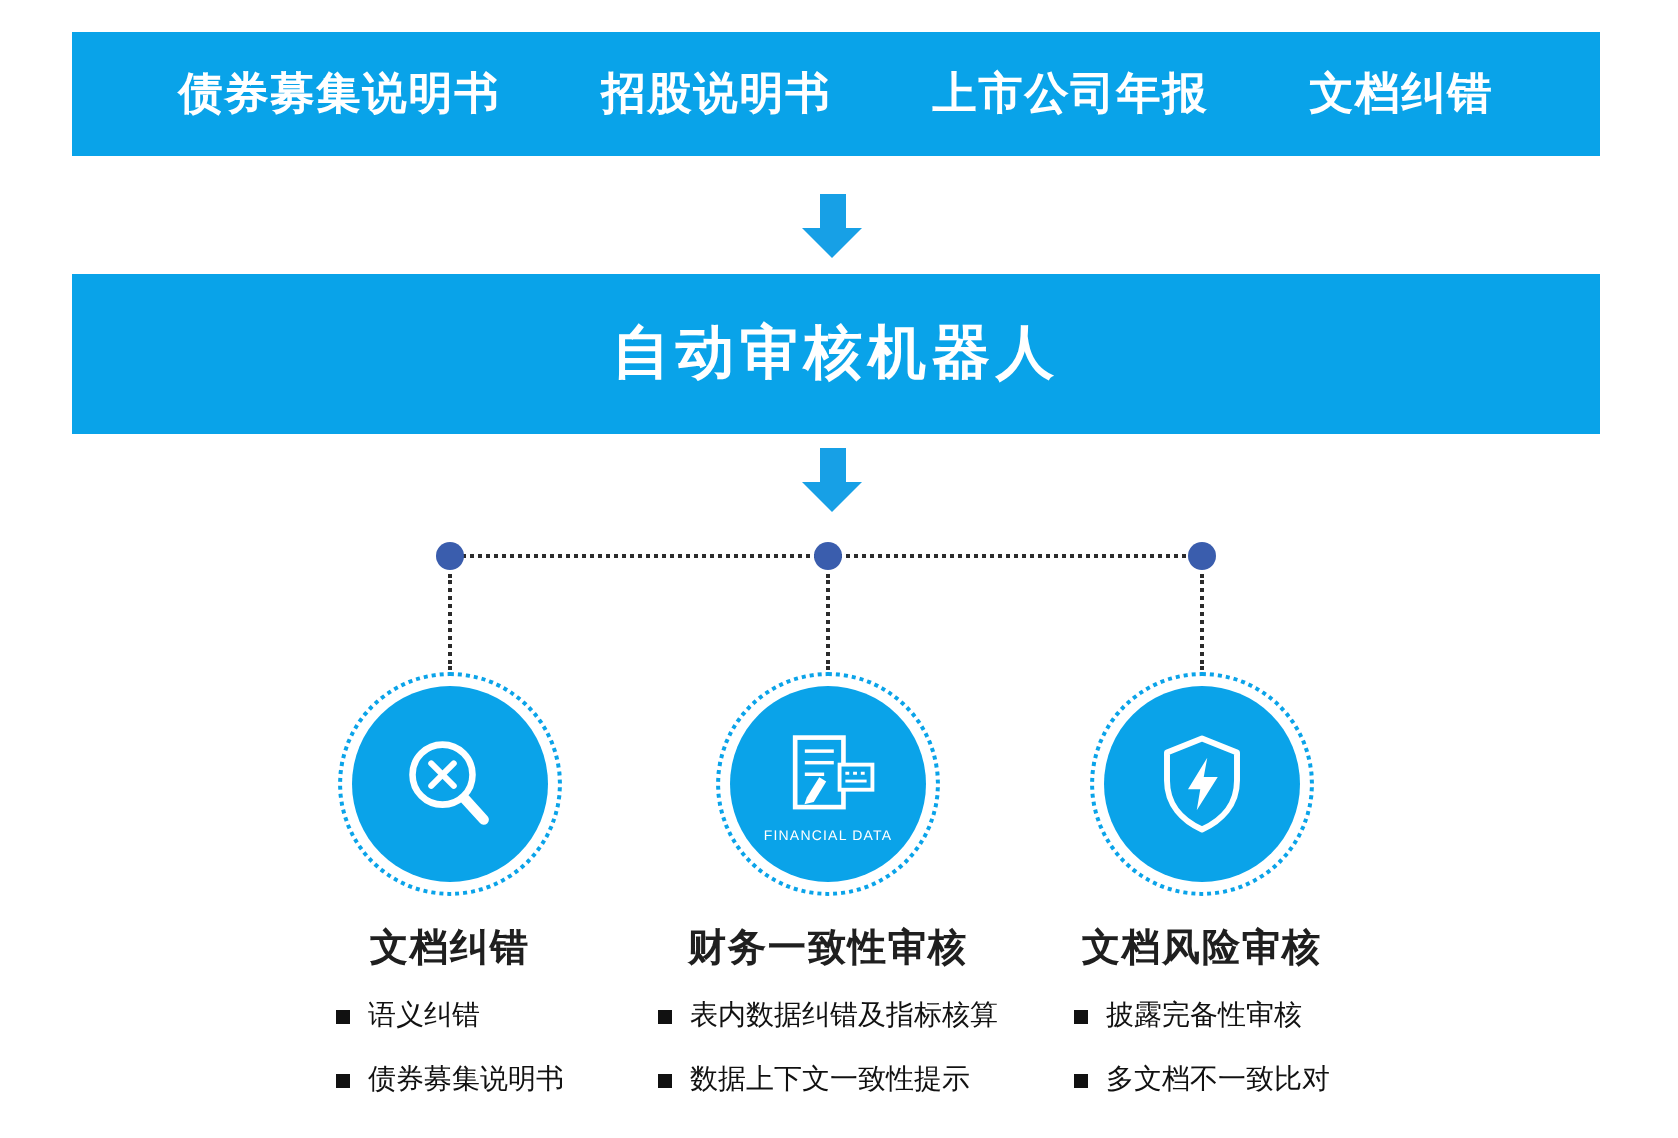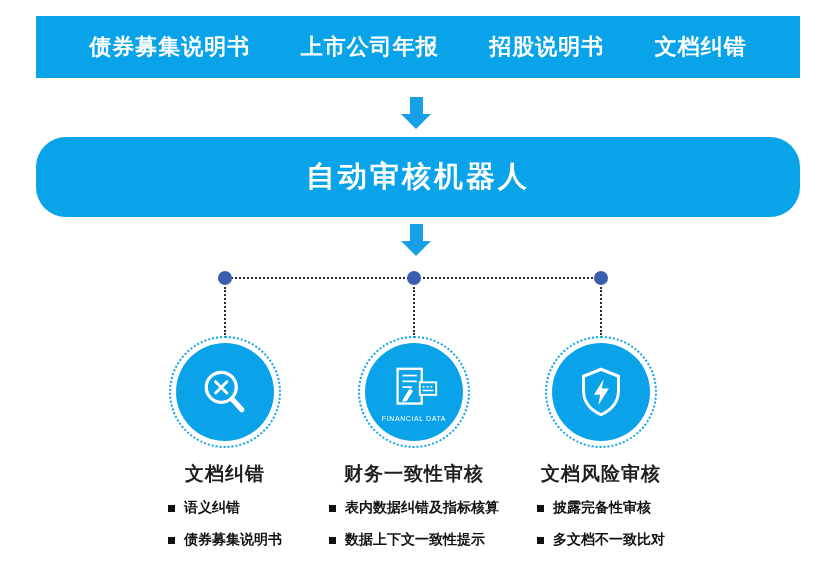--- a/index.html
+++ b/index.html
@@ -33,21 +33,20 @@
     color: #ffffff;
     font-weight: bold;
     font-size: 22px;
     letter-spacing: 1px;
     white-space: nowrap;
   }
   .banner-robot {
     top: 137px;
     height: 80px;
     justify-content: center;
-    border-radius: 30px;
   }
   .robot-title {
     color: #ffffff;
     font-weight: bold;
     font-size: 29px;
     letter-spacing: 3px;
   }
 
   
   .arrow-down {
@@ -165,32 +164,32 @@
   .bullet-square {
     width: 7px;
     height: 7px;
     background: #111111;
     margin-right: 9px;
     flex: 0 0 auto;
   }
   .bullet-text {
     font-size: 14px;
     color: #111111;
-    font-weight: bold;
+    font-weight: normal;
   }
 </style>
 </head>
 <body>
 
 <div class="canvas">
 
   <div class="banner banner-top">
     <span class="banner-item">债券募集说明书</span>
+    <span class="banner-item">招股说明书</span>
     <span class="banner-item">上市公司年报</span>
-    <span class="banner-item">招股说明书</span>
     <span class="banner-item">文档纠错</span>
   </div>
 
   <div class="arrow-down arrow-1">
     <div class="arrow-shaft"></div>
     <div class="arrow-head"></div>
   </div>
 
   <div class="banner banner-robot">
     <span class="robot-title">自动审核机器人</span>

